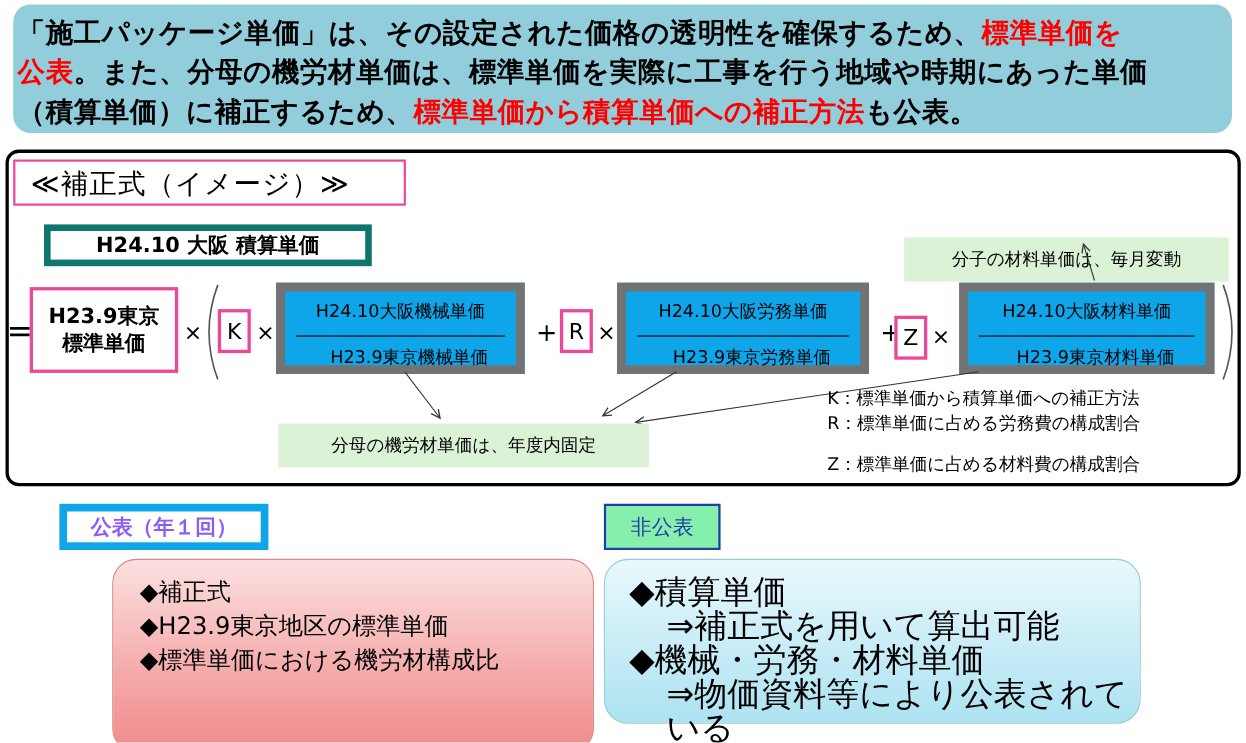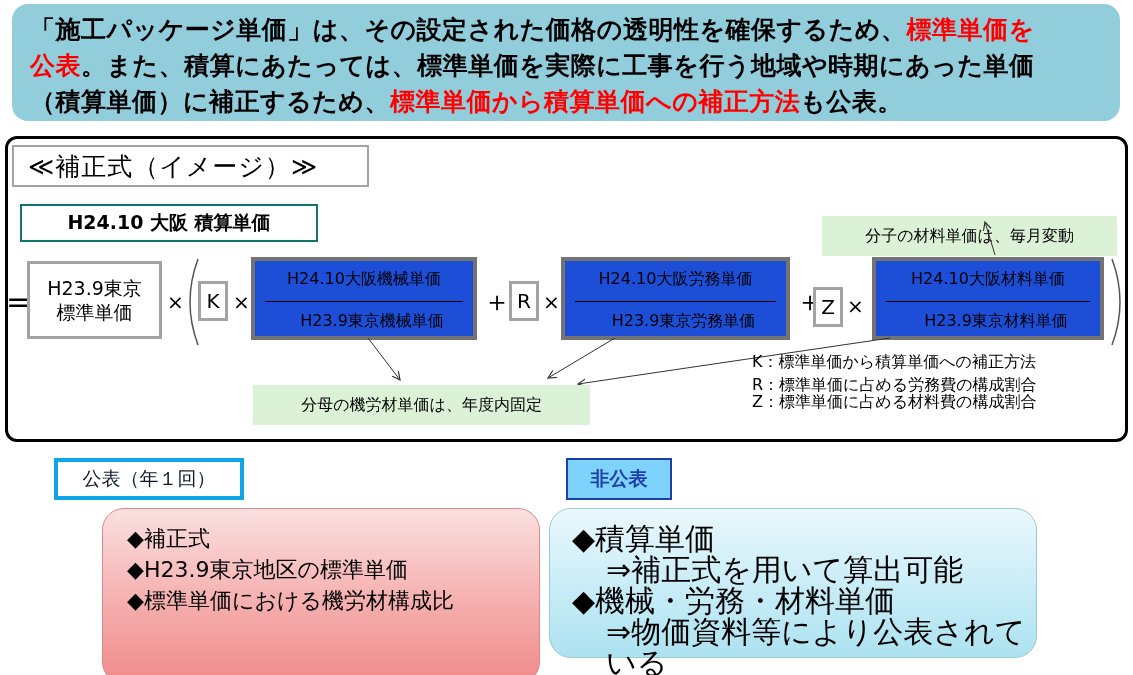--- a/index.html
+++ b/index.html
@@ -4,62 +4,62 @@
 <style>
   * { box-sizing: border-box; margin: 0; padding: 0; }
   html, body { width: 1133px; height: 675px; background: #ffffff; overflow: hidden; }
   body { position: relative; font-family: "DejaVu Sans", "Liberation Sans", sans-serif; color: #000; }
   .abs { position: absolute; }
 
   
   .banner {
     left: 12px; top: 4px; width: 1108px; height: 117px;
     background: #92cddc; border-radius: 16px;
-    padding: 8px 12px 6px 18px;
+    padding: 8px 12px 6px 4px;
     font-size: 25px; font-weight: bold; line-height: 36px; letter-spacing: 0.5px;
   }
   .banner .red { color: #ff0000; }
   .banner .line { display: block; white-space: nowrap; }
 
   
   .panel {
     left: 5px; top: 136px; width: 1123px; height: 306px;
     border: 3px solid #000; border-radius: 12px; background: #fff;
   }
   .tag-red {
-    border: 2px solid #a3a3a3; background: #fff; display: flex; align-items: center; justify-content: center;
+    border: 2px solid #ec4899; background: #fff; display: flex; align-items: center; justify-content: center;
   }
   .tag-blue {
-    border: 2px solid #0f766e; background: #fff; display: flex; align-items: center; justify-content: center;
+    border: 6px solid #0f766e; background: #fff; display: flex; align-items: center; justify-content: center; margin-left: 20px;
   }
   .title-tag { left: 12px; top: 145px; width: 357px; height: 42px; font-size: 25px; justify-content: flex-start; padding-left: 14px; letter-spacing: 1px; }
   .result-tag { left: 20px; top: 204px; width: 298px; height: 38px; font-size: 19px; font-weight: bold; }
 
   .eq { font-size: 30px; line-height: 30px; }
   .op { font-size: 20px; }
   .plus { font-size: 28px; }
 
-  .base-box { left: 27px; top: 261px; width: 135px; height: 78px; border-width: 3px; flex-direction: column; font-size: 19px; line-height: 24px; }
+  .base-box { left: 27px; top: 261px; width: 135px; height: 78px; border-width: 3px; flex-direction: column; font-size: 19px; line-height: 24px; font-weight: bold; }
   .coef { width: 30px; height: 40px; font-size: 20px; border-width: 3px; }
 
   .frac {
-    border: 4px solid #737373; background: #1d4ed8;
+    border: 8px solid #737373; background: #0ea5e9;
   }
   .frac .num, .frac .den { position: absolute; left: 0; right: 0; text-align: center; font-size: 16px; }
   .frac .bar { position: absolute; left: 10px; right: 10px; height: 1px; background: #000; top: 40px; }
   .frac .num { top: 8px; }
   .frac .den { top: 50px; margin-left: 16px; }
 
   .green-note { background: #dbf2d6; font-size: 16px; display: flex; align-items: center; justify-content: center; }
 
   .legend { left: 752px; font-size: 16px; line-height: 20px; white-space: nowrap; }
 
   
-  .pub-tag { left: 54px; top: 458px; width: 190px; height: 42px; border: 4px solid #0ea5e9; font-size: 19px; font-weight: normal; color: #0f172a; display: flex; align-items: center; justify-content: center; background: #fff; }
-  .nonpub-tag { left: 549px; top: 458px; width: 106px; height: 42px; border: 2px solid #1f3fa8; font-size: 19px; font-weight: bold; color: #1f3fa8; display: flex; align-items: center; justify-content: center; background: #7dd3fc; margin-left: 17px; }
+  .pub-tag { left: 54px; top: 458px; width: 190px; height: 42px; border: 7px solid #0ea5e9; font-size: 19px; font-weight: bold; color: #8b5cf6; display: flex; align-items: center; justify-content: center; background: #fff; }
+  .nonpub-tag { left: 549px; top: 458px; width: 106px; height: 42px; border: 2px solid #1f3fa8; font-size: 19px; font-weight: normal; color: #1f3fa8; display: flex; align-items: center; justify-content: center; background: #86efac; }
 
   .pub-box {
     left: 54px; top: 508px; width: 438px; height: 176px; border-radius: 22px;
     background: linear-gradient(to bottom, #fbe0e0 0%, #f5a9a9 60%, #f08b8b 100%);
     border: 1px solid #d88; padding: 14px 0 0 24px; font-size: 22px; line-height: 31px; margin-left: 48px;
   }
   .nonpub-box {
     left: 549px; top: 508px; width: 488px; height: 150px; border-radius: 22px;
     background: linear-gradient(to bottom, #eaf8fc 0%, #c4ebf6 60%, #ade2f1 100%);
     border: 1px solid #9cc; padding: 14px 0 0 22px; font-size: 30px; line-height: 31px;
@@ -67,21 +67,21 @@
   .indent { padding-left: 34px; }
 </style>
 </head>
 <body>
 
 <div class="abs banner">
   <span class="line">
     <span>「施工パッケージ単価」は、その設定された価格の透明性を確保するため、</span><span class="red">標準単価を</span>
   </span>
   <span class="line">
-    <span class="red">公表</span><span>。また、積算にあたっては、標準単価を実際に工事を行う地域や時期にあった単価</span>
+    <span class="red">公表</span><span>。また、分母の機労材単価は、標準単価を実際に工事を行う地域や時期にあった単価</span>
   </span>
   <span class="line">
     <span>（積算単価）に補正するため、</span><span class="red">標準単価から積算単価への補正方法</span><span>も公表。</span>
   </span>
 </div>
 
 <div class="abs panel"></div>
 
 <div class="abs tag-red title-tag">≪補正式（イメージ）≫</div>
 <div class="abs tag-blue result-tag">H24.10  大阪  積算単価</div>
@@ -139,21 +139,21 @@
   <line x1="995" y1="255" x2="985" y2="222" stroke="#333" stroke-width="1" marker-end="url(#ah)"></line>
   <line x1="368" y1="338" x2="400" y2="380" stroke="#333" stroke-width="1" marker-end="url(#ah)"></line>
   <line x1="615" y1="338" x2="548" y2="378" stroke="#333" stroke-width="1" marker-end="url(#ah)"></line>
   <line x1="890" y1="338" x2="578" y2="384" stroke="#333" stroke-width="1" marker-end="url(#ah)"></line>
 </svg>
 
 <div class="abs green-note" style="left:253px; top:385px; width:337px; height:40px;">分母の機労材単価は、年度内固定</div>
 
 <div class="abs legend" style="top:352px;">K：標準単価から積算単価への補正方法</div>
 <div class="abs legend" style="top:375px;">R：標準単価に占める労務費の構成割合</div>
-<div class="abs legend" style="top:392px;">Z：標準単価に占める材料費の構成割合</div>
+<div class="abs legend" style="top:412px;">Z：標準単価に占める材料費の構成割合</div>
 
 <div class="abs pub-tag">公表（年１回）</div>
 <div class="abs pub-box">
   <div>◆補正式</div>
   <div>◆H23.9東京地区の標準単価</div>
   <div>◆標準単価における機労材構成比</div>
 </div>
 
 <div class="abs nonpub-tag">非公表</div>
 <div class="abs nonpub-box">

